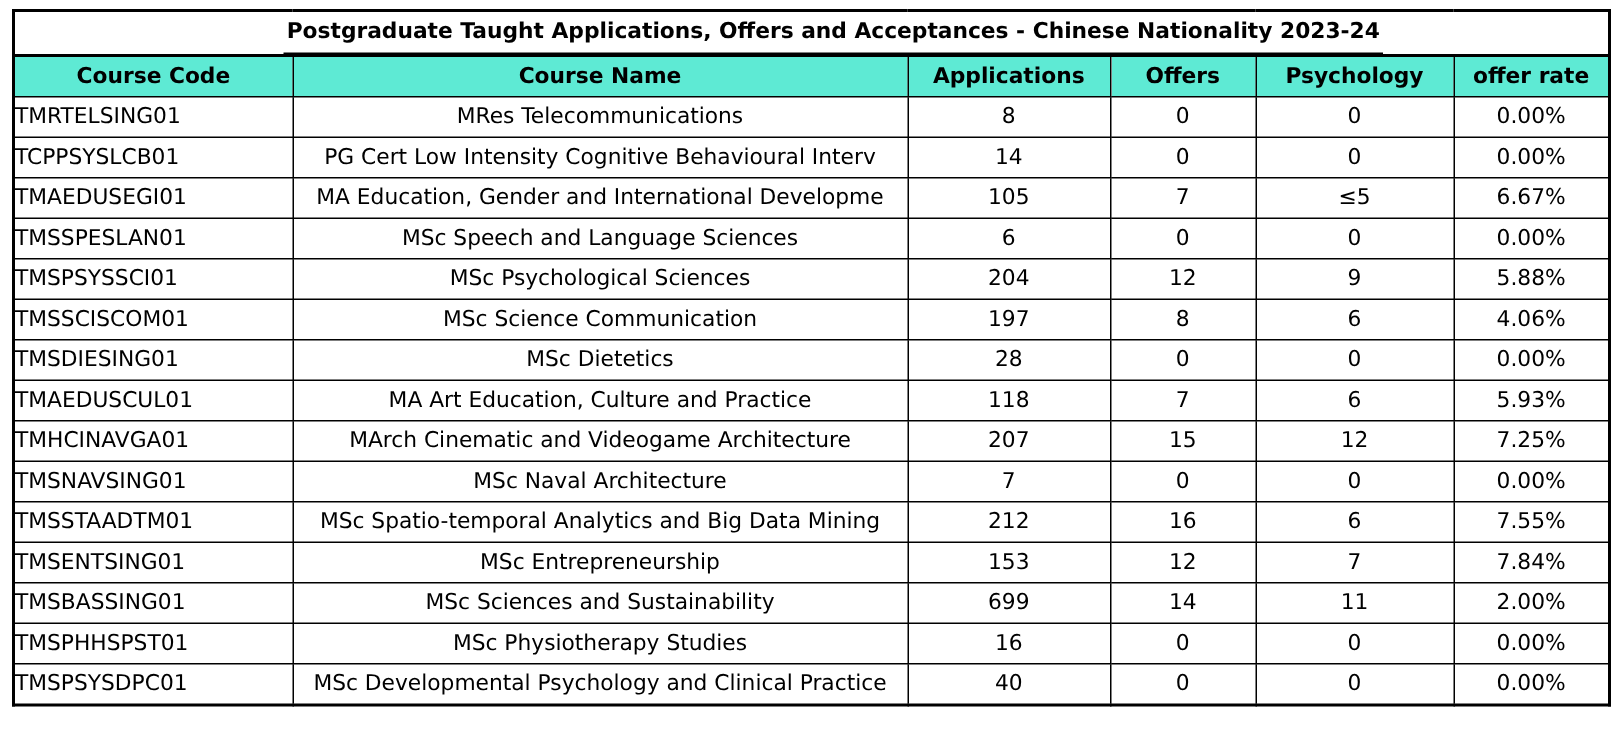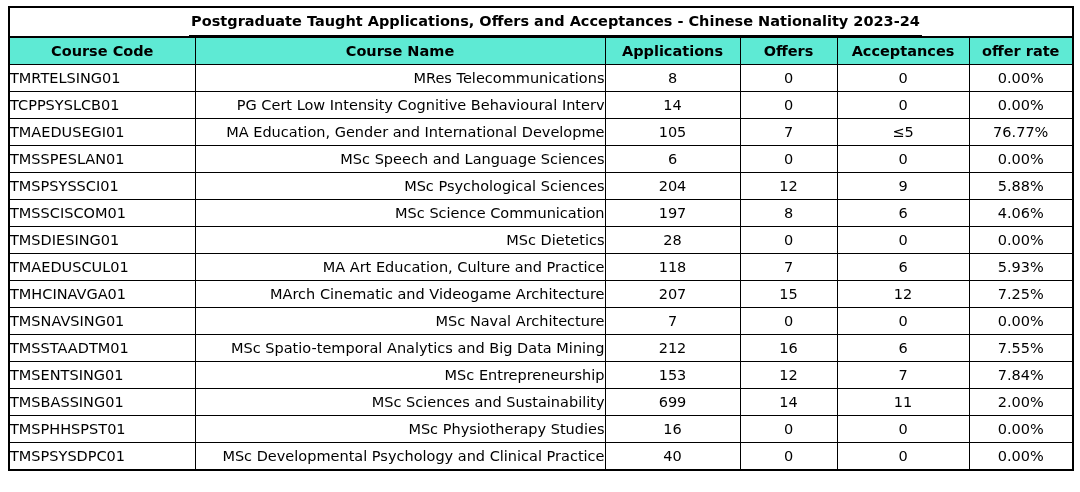--- a/index.html
+++ b/index.html
@@ -55,21 +55,21 @@
     text-align: center;
     height: 27px;
     line-height: 27px;
     font-size: 15px;
   }
   td.code {
     text-align: left;
     padding-left: 5px;
   }
   td.name {
-    text-align: right;
+    text-align: center;
     padding-left: 5px;
   }
   td.num {
     text-align: center;
   }
   
   col.c-code { width: 186px; }
   col.c-name { width: 410px; }
   col.c-apps { width: 135px; }
   col.c-offers { width: 97px; }
@@ -93,21 +93,21 @@
       <tr>
         <td class="title-cell" colspan="6">
           <span class="title-inner">Postgraduate Taught Applications, Offers and Acceptances - Chinese Nationality 2023-24</span>
         </td>
       </tr>
       <tr>
         <th>Course Code</th>
         <th>Course Name</th>
         <th>Applications</th>
         <th>Offers</th>
-        <th>Acceptances</th>
+        <th>Psychology</th>
         <th>offer rate</th>
       </tr>
     </thead>
     <tbody id="table-body">
         <tr>
           <td class="code">TMRTELSING01</td>
           <td class="name">MRes Telecommunications</td>
           <td class="num">8</td>
           <td class="num">0</td>
           <td class="num">0</td>
@@ -120,21 +120,21 @@
           <td class="num">0</td>
           <td class="num">0</td>
           <td class="num">0.00%</td>
         </tr>
         <tr>
           <td class="code">TMAEDUSEGI01</td>
           <td class="name">MA Education, Gender and International Developme</td>
           <td class="num">105</td>
           <td class="num">7</td>
           <td class="num">≤5</td>
-          <td class="num">76.77%</td>
+          <td class="num">6.67%</td>
         </tr>
         <tr>
           <td class="code">TMSSPESLAN01</td>
           <td class="name">MSc Speech and Language Sciences</td>
           <td class="num">6</td>
           <td class="num">0</td>
           <td class="num">0</td>
           <td class="num">0.00%</td>
         </tr>
         <tr>

